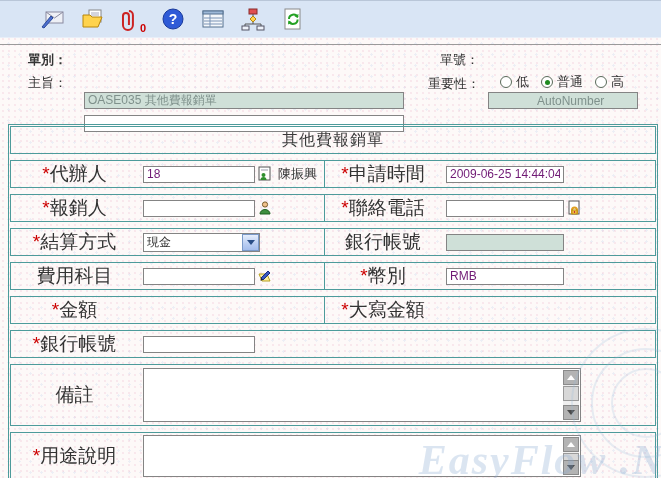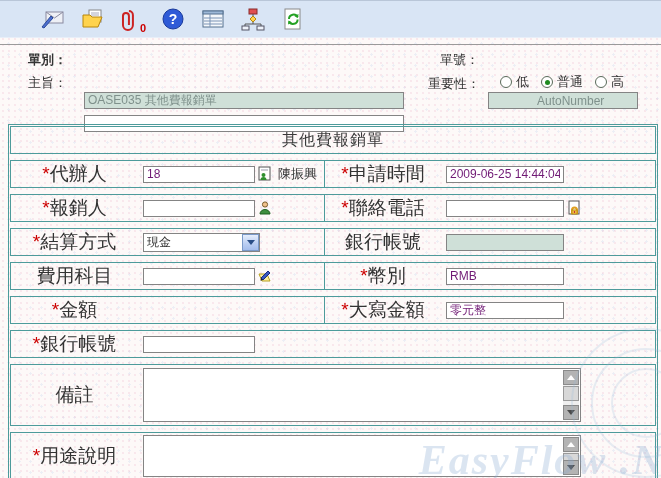--- a/index.html
+++ b/index.html
@@ -251,21 +251,20 @@
         <input class="finput" value="RMB" style="">
       </div>
     </div>
 
     <div class="frow">
       <div class="cell-l">
         <span class="flabel"><span class="req">*</span><span>金額</span></span>
       </div>
       <div class="cell-r">
         <span class="flabel"><span class="req">*</span><span>大寫金額</span></span>
-        <input class="finput" value="零元整" style="">
       </div>
     </div>
 
     <div class="frow">
       <div class="cell-l" style="width:100%;">
         <span class="flabel"><span class="req">*</span><span>銀行帳號</span></span>
         <input class="finput" value="" style="">
       </div>
     </div>
 

